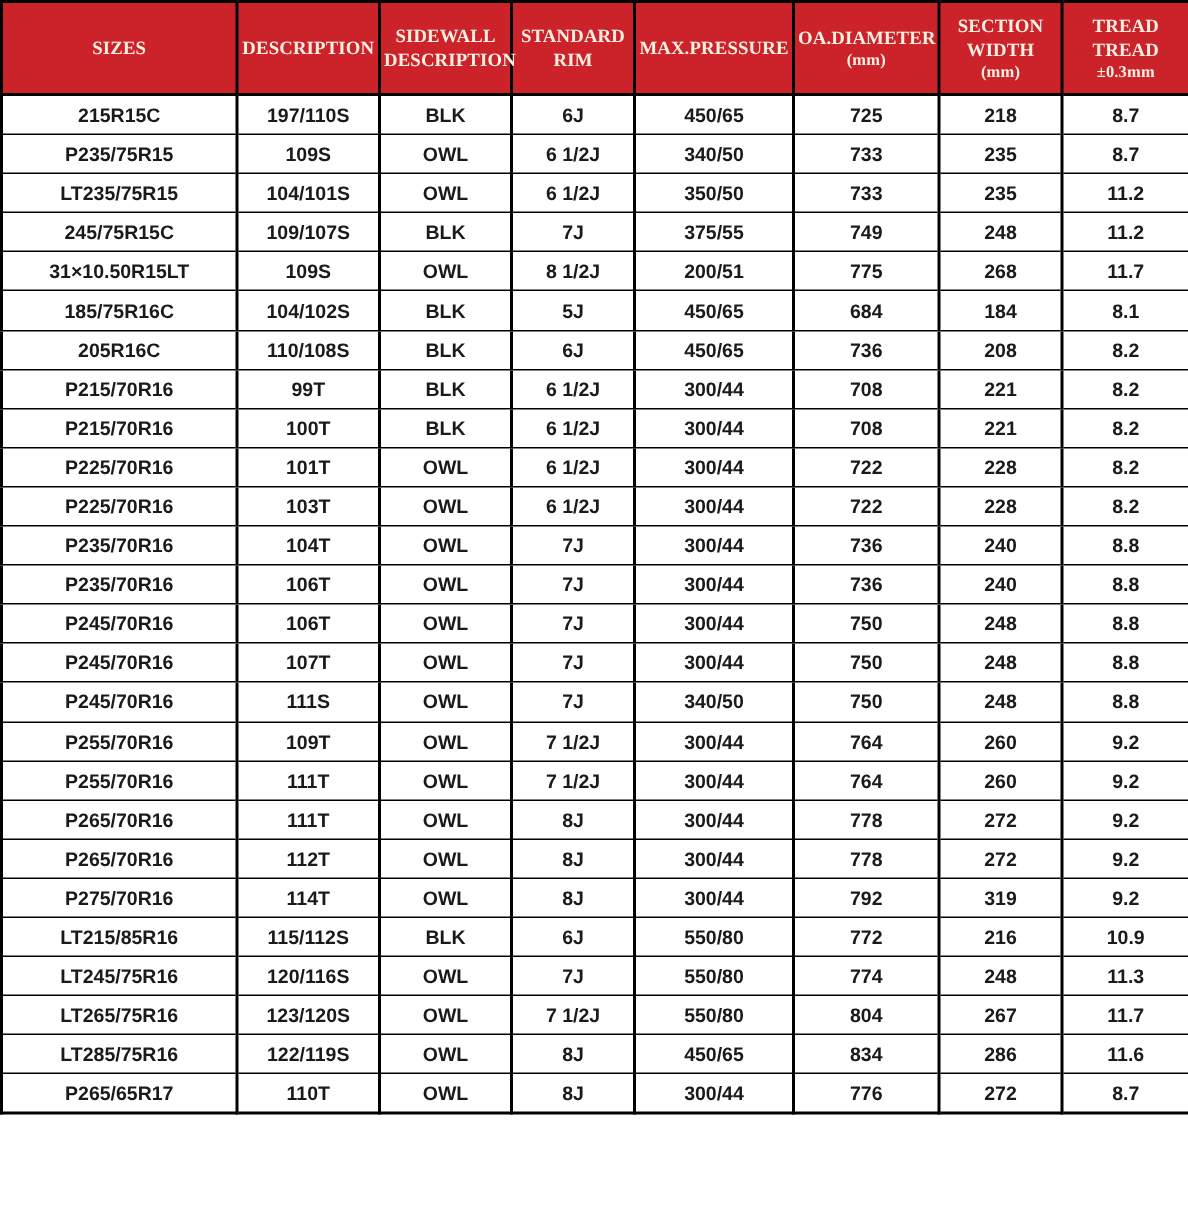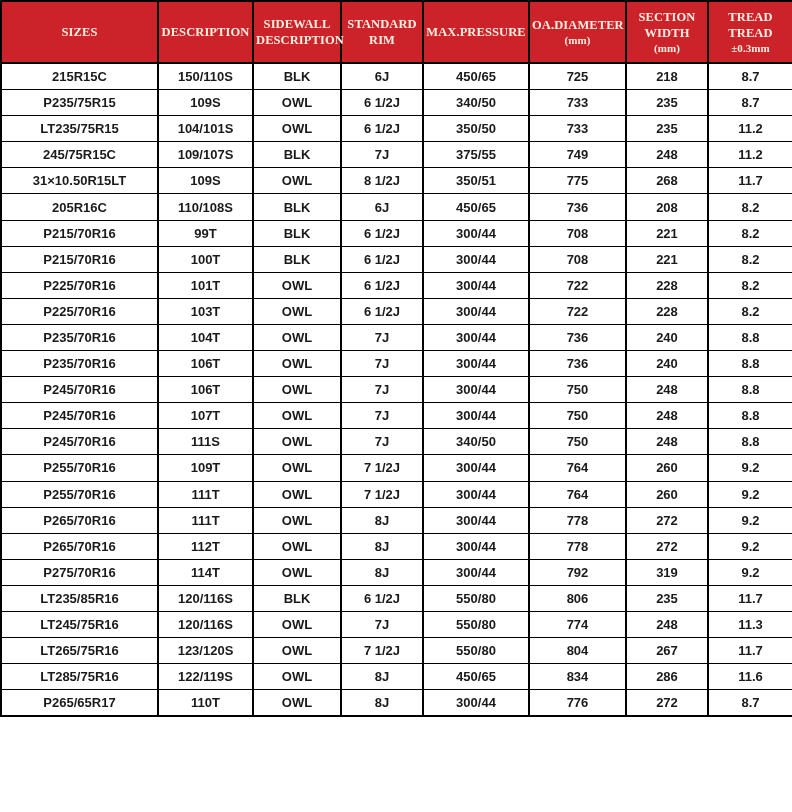--- a/index.html
+++ b/index.html
@@ -122,21 +122,21 @@
         <th>
           <span class="ln">TREAD</span>
           <span class="ln">TREAD</span>
           <span class="unit">±0.3mm</span>
         </th>
       </tr>
   </thead>
   <tbody>
       <tr>
         <td>215R15C</td>
-        <td>150/110S</td>
+        <td>197/110S</td>
         <td>BLK</td>
         <td>6J</td>
         <td>450/65</td>
         <td>725</td>
         <td>218</td>
         <td>8.7</td>
       </tr>
       <tr>
         <td>P235/75R15</td>
         <td>109S</td>
@@ -165,24 +165,34 @@
         <td>375/55</td>
         <td>749</td>
         <td>248</td>
         <td>11.2</td>
       </tr>
       <tr>
         <td>31×10.50R15LT</td>
         <td>109S</td>
         <td>OWL</td>
         <td>8 1/2J</td>
-        <td>350/51</td>
+        <td>200/51</td>
         <td>775</td>
         <td>268</td>
         <td>11.7</td>
+      </tr>
+      <tr>
+        <td>185/75R16C</td>
+        <td>104/102S</td>
+        <td>BLK</td>
+        <td>5J</td>
+        <td>450/65</td>
+        <td>684</td>
+        <td>184</td>
+        <td>8.1</td>
       </tr>
       <tr>
         <td>205R16C</td>
         <td>110/108S</td>
         <td>BLK</td>
         <td>6J</td>
         <td>450/65</td>
         <td>736</td>
         <td>208</td>
         <td>8.2</td>
@@ -321,28 +331,28 @@
         <td>P275/70R16</td>
         <td>114T</td>
         <td>OWL</td>
         <td>8J</td>
         <td>300/44</td>
         <td>792</td>
         <td>319</td>
         <td>9.2</td>
       </tr>
       <tr>
-        <td>LT235/85R16</td>
-        <td>120/116S</td>
-        <td>BLK</td>
-        <td>6 1/2J</td>
+        <td>LT215/85R16</td>
+        <td>115/112S</td>
+        <td>BLK</td>
+        <td>6J</td>
         <td>550/80</td>
-        <td>806</td>
-        <td>235</td>
-        <td>11.7</td>
+        <td>772</td>
+        <td>216</td>
+        <td>10.9</td>
       </tr>
       <tr>
         <td>LT245/75R16</td>
         <td>120/116S</td>
         <td>OWL</td>
         <td>7J</td>
         <td>550/80</td>
         <td>774</td>
         <td>248</td>
         <td>11.3</td>

